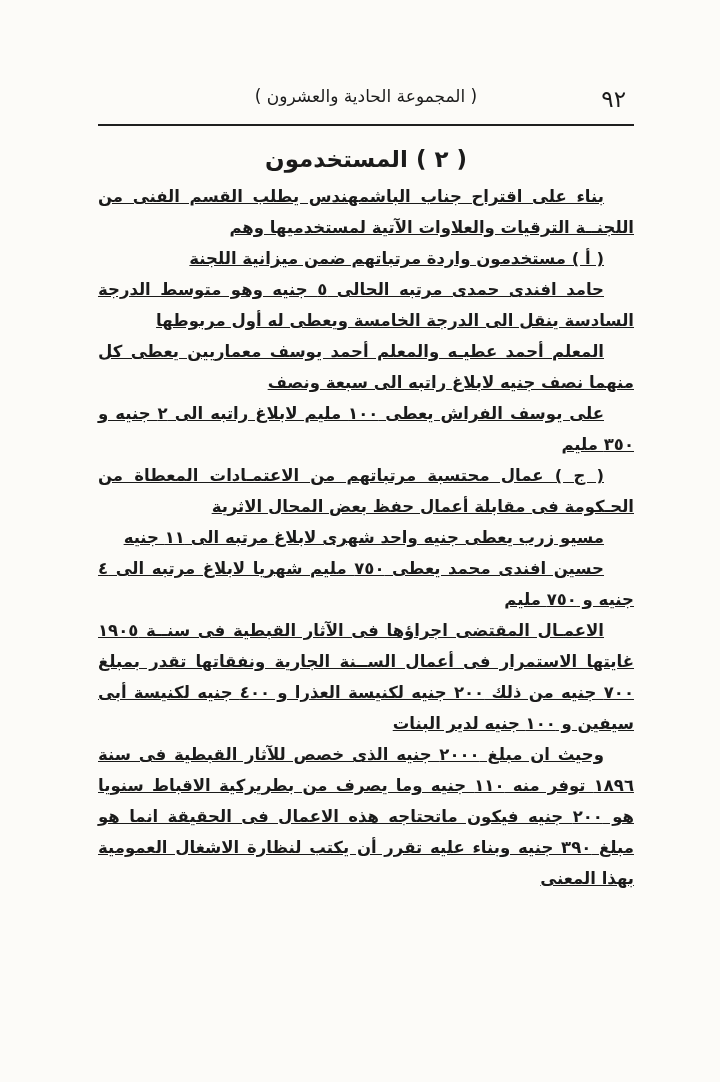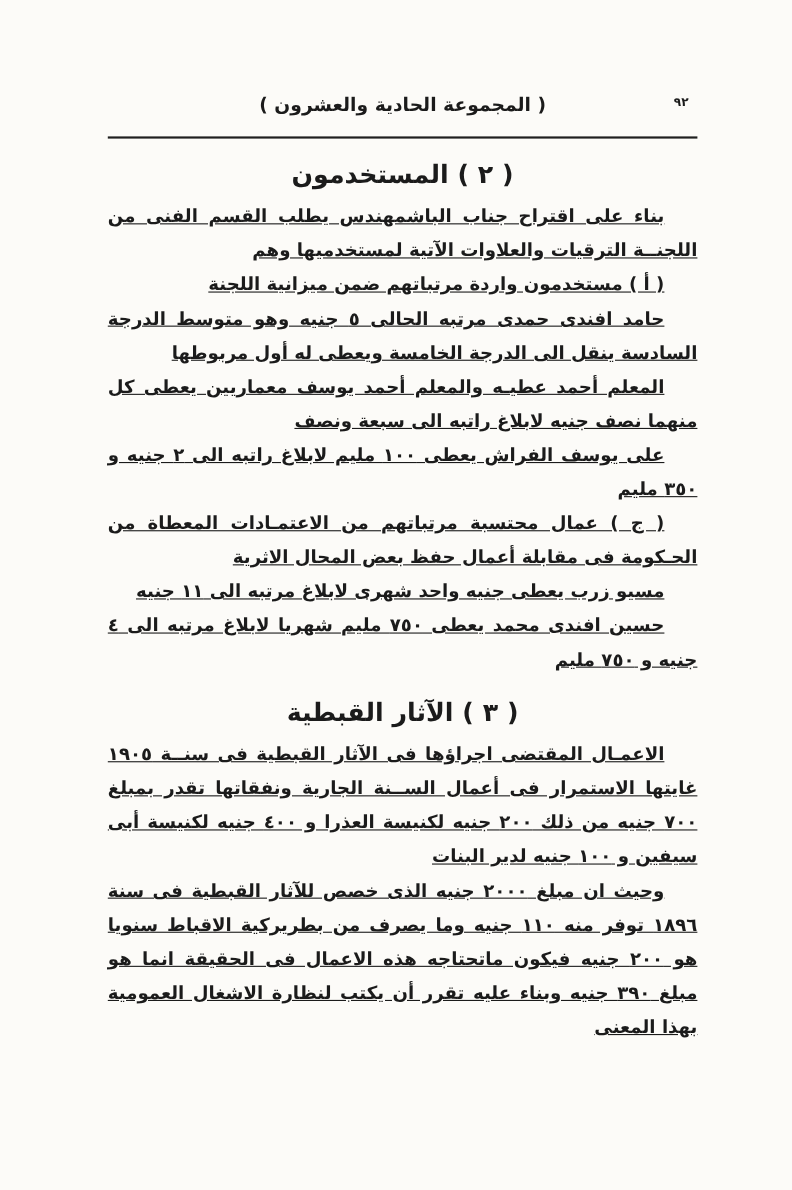--- a/index.html
+++ b/index.html
@@ -28,30 +28,30 @@
     position:relative;
     height:34px;
     margin-bottom:4px;
   }
   .header-title{
     position:absolute;
     left:0;
     right:0;
     text-align:center;
     font-size:17px;
-    font-weight:700;
+    font-weight:400;
     letter-spacing:0.5px;
   }
   .page-number{
     position:absolute;
     right:8px; 
     left:auto;
     top:0;
-    font-size:11px;
-    font-weight:700;
+    font-size:23px;
+    font-weight:400;
     text-align:right;
   }
   
   .page-header{direction:ltr;}
   .page-header .header-title{direction:rtl;}
   .page-number{right:8px;}
   .header-rule{
     border:0;
     border-top:2.5px solid #1f1f1f;
     margin:0 0 18px 0;
@@ -92,19 +92,18 @@
     <div class="doc-body" id="doc-body">
         <div class="heading">( ٢ ) المستخدمون</div>
         <div class="para">بناء على اقتراح جناب الباشمهندس يطلب القسم الفنى من اللجنــة الترقيات والعلاوات الآتية لمستخدميها وهم</div>
         <div class="para">( أ ) مستخدمون واردة مرتباتهم ضمن ميزانية اللجنة</div>
         <div class="para">حامد افندى حمدى مرتبه الحالى ٥ جنيه وهو متوسط الدرجة السادسة ينقل الى الدرجة الخامسة ويعطى له أول مربوطها</div>
         <div class="para">المعلم أحمد عطيـه والمعلم أحمد يوسف معماريين يعطى كل منهما نصف جنيه لابلاغ راتبه الى سبعة ونصف</div>
         <div class="para">على يوسف الفراش يعطى ١٠٠ مليم لابلاغ راتبه الى ٢ جنيه و ٣٥٠ مليم</div>
         <div class="para">( ج ) عمال محتسبة مرتباتهم من الاعتمـادات المعطاة من الحـكومة فى مقابلة أعمال حفظ بعض المحال الاثرية</div>
         <div class="para">مسيو زرب يعطى جنيه واحد شهرى لابلاغ مرتبه الى ١١ جنيه</div>
         <div class="para">حسين افندى محمد يعطى ٧٥٠ مليم شهريا لابلاغ مرتبه الى ٤ جنيه و ٧٥٠ مليم</div>
-        <div class="heading" style="margin-top: 18px;">( ٣ ) الآثار القبطية</div>
         <div class="para">الاعمـال المقتضى اجراؤها فى الآثار القبطية فى سنــة ١٩٠٥ غايتها الاستمرار فى أعمال الســنة الجارية ونفقاتها تقدر بمبلغ ٧٠٠ جنيه من ذلك ٢٠٠ جنيه لكنيسة العذرا و ٤٠٠ جنيه لكنيسة أبى سيفين و ١٠٠ جنيه لدير البنات</div>
         <div class="para">وحيث ان مبلغ ٢٠٠٠ جنيه الذى خصص للآثار القبطية فى سنة ١٨٩٦ توفر منه ١١٠ جنيه وما يصرف من بطريركية الاقباط سنويا هو ٢٠٠ جنيه فيكون ماتحتاجه هذه الاعمال فى الحقيقة انما هو مبلغ ٣٩٠ جنيه وبناء عليه تقرر أن يكتب لنظارة الاشغال العمومية بهذا المعنى</div>
       </div>
 
   </div>
 </div>
 
 </body></html>

